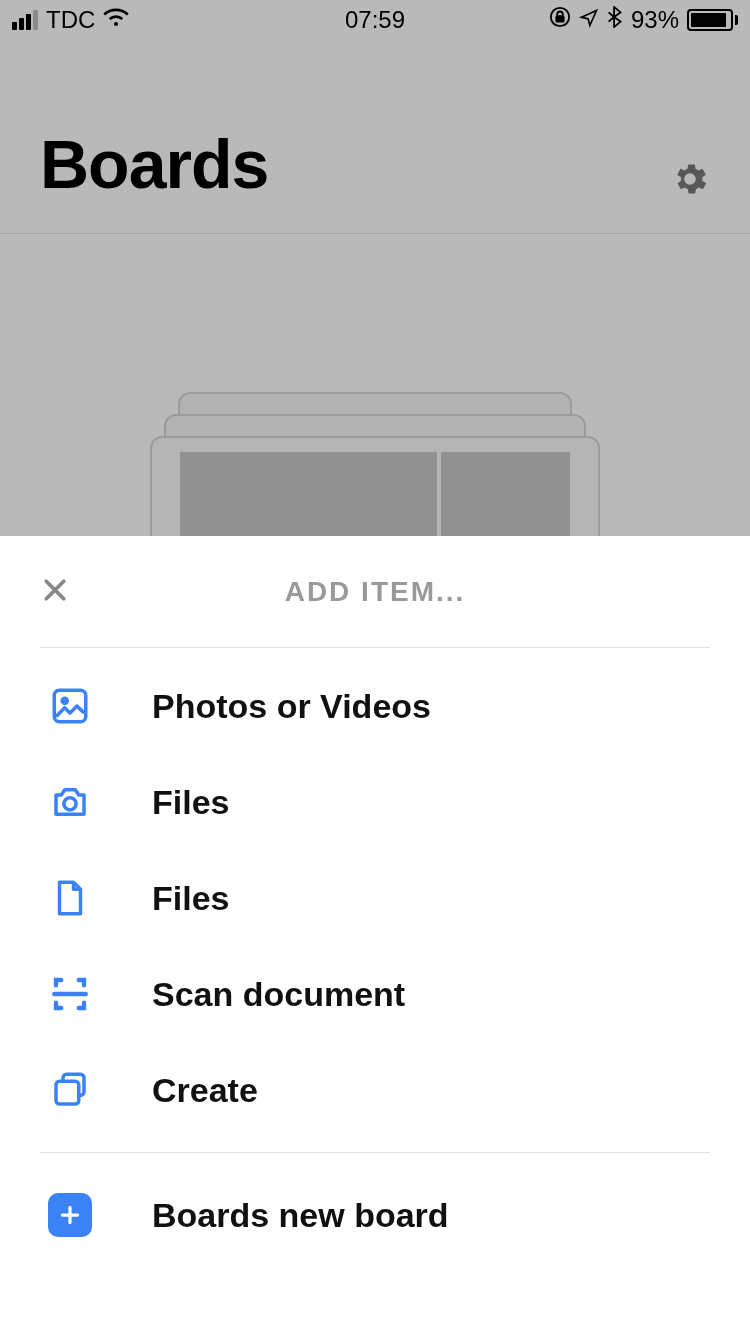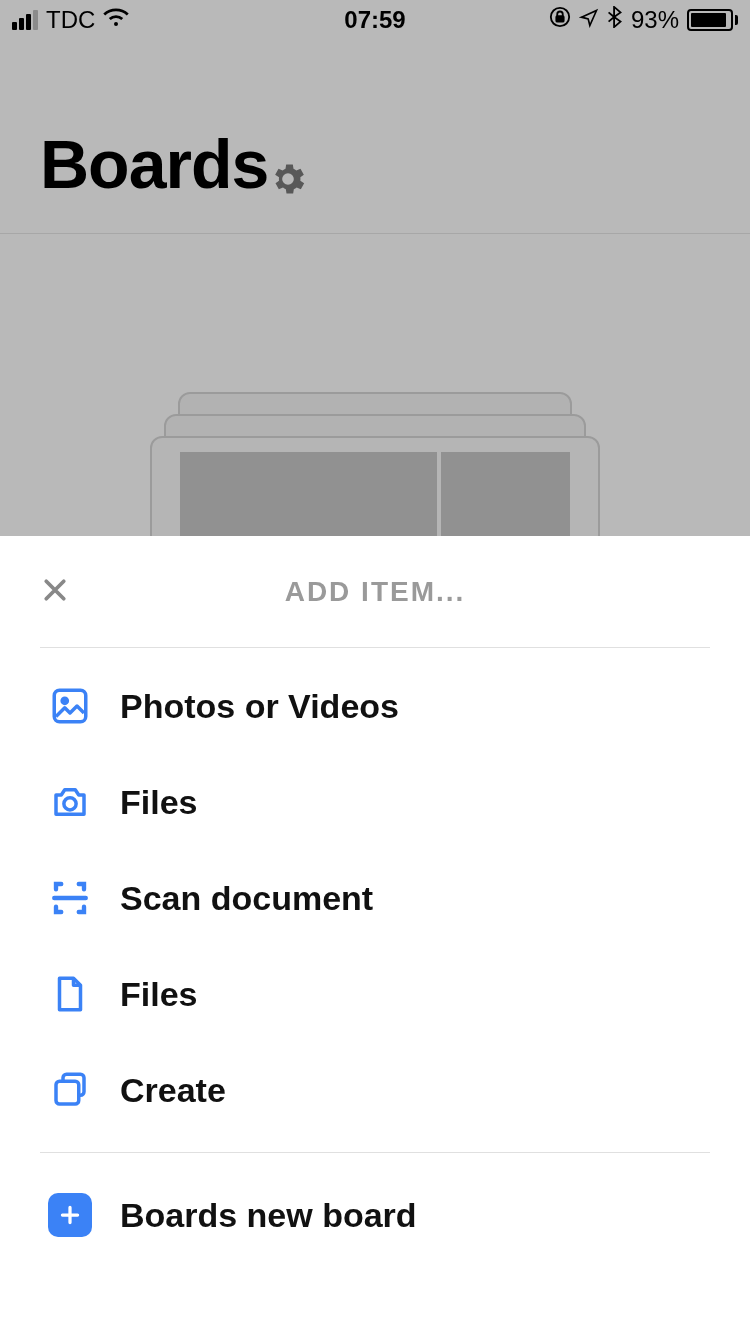--- a/index.html
+++ b/index.html
@@ -15,34 +15,34 @@
       position: absolute; inset: 0; background: rgba(0,0,0,0.15);
     }
 
     
     .status-bar {
       position: absolute; top: 0; left: 0; right: 0; height: 40px;
       display: flex; align-items: center; justify-content: space-between;
       padding: 0 12px; font-size: 24px; font-weight: 500; color: #000;
     }
     .status-left, .status-right { display: flex; align-items: center; gap: 8px; }
-    .status-center { position: absolute; left: 50%; transform: translateX(-50%); font-weight: 700; }
+    .status-center { position: absolute; left: 50%; transform: translateX(-50%); font-weight: 400; }
 
     .signal { display: inline-flex; align-items: flex-end; gap: 2px; }
     .signal i { display: block; width: 5px; background: #000; border-radius: 1px; }
     .signal i.dim { background: rgba(0,0,0,0.25); }
     .battery { display: inline-flex; align-items: center; }
     .battery .shell { width: 46px; height: 22px; border: 2px solid #000; border-radius: 4px; padding: 2px; display: flex; }
     .battery .fill { background: #000; border-radius: 1px; }
     .battery .cap { width: 3px; height: 10px; background: #000; border-radius: 0 2px 2px 0; margin-left: 2px; }
 
     
     .header {
       position: absolute; top: 40px; left: 0; right: 0; height: 194px;
-      display: flex; align-items: flex-end; 
+      display: flex; align-items: flex-end; justify-content: space-between;
       padding: 0 40px 30px 40px;
       border-bottom: 1px solid rgba(0,0,0,0.1);
     }
     .header h1 { font-size: 68px; font-weight: 800; letter-spacing: -1px; }
     .gear { color: #555; }
 
     
     .cardstack { position: absolute; top: 392px; left: 150px; right: 150px; height: 260px; }
     .cardstack .c { position: absolute; left: 0; right: 0; border: 2px solid #bdbdbd; border-radius: 12px 12px 0 0; background: #d9d9d9; }
     .cardstack .c1 { top: 0; height: 40px; margin: 0 28px; }
@@ -63,21 +63,21 @@
       border-bottom: 1px solid #e0e0e0; margin: 0 40px;
     }
     .sheet-header .close { position: absolute; left: 0; color: #888; }
     .sheet-header .title {
       width: 100%; text-align: center; color: #9a9a9a; font-size: 28px;
       font-weight: 600; letter-spacing: 2px;
     }
 
     .sheet-list { padding: 10px 0; }
     .row {
-      display: flex; align-items: center; gap: 28px;
+      display: flex; align-items: center; gap: 60px;
       padding: 26px 48px; cursor: pointer;
     }
     .row .ico { width: 44px; height: 44px; color: #3b82f6; display: flex; align-items: center; justify-content: center; flex: 0 0 44px; }
     .row .lbl { font-size: 34px; font-weight: 700; color: #111; }
 
     .divider { height: 1px; background: #e0e0e0; margin: 14px 40px; }
 
     .plus-badge {
       width: 44px; height: 44px; background: #3b82f6; border-radius: 10px;
       display: flex; align-items: center; justify-content: center; color: #fff;
@@ -182,35 +182,35 @@
         <svg width="42" height="42" viewBox="0 0 24 24" fill="none" stroke="#3b82f6" stroke-width="2" stroke-linejoin="round">
             <path d="M4 8h3l2-3h6l2 3h3v11H4z"></path>
             <circle cx="12" cy="13" r="3.5"></circle>
           </svg>
       </span>
       <span class="lbl">Files</span>
     </div>
 
     <div class="row">
       <span class="ico">
+        <svg width="42" height="42" viewBox="0 0 24 24" fill="none" stroke="#3b82f6" stroke-width="2" stroke-linejoin="round">
+            <path d="M6 3h8l4 4v14H6z"></path>
+            <path d="M14 3v4h4"></path>
+          </svg>
+      </span>
+      <span class="lbl">Files</span>
+    </div>
+
+    <div class="row">
+      <span class="ico">
         <svg width="42" height="42" viewBox="0 0 24 24" fill="none" stroke="#3b82f6" stroke-width="2.5" stroke-linecap="round">
             <path d="M4 7V4h3M20 7V4h-3M4 17v3h3M20 17v3h-3M3 12h18"></path>
           </svg>
       </span>
       <span class="lbl">Scan document</span>
-    </div>
-
-    <div class="row">
-      <span class="ico">
-        <svg width="42" height="42" viewBox="0 0 24 24" fill="none" stroke="#3b82f6" stroke-width="2" stroke-linejoin="round">
-            <path d="M6 3h8l4 4v14H6z"></path>
-            <path d="M14 3v4h4"></path>
-          </svg>
-      </span>
-      <span class="lbl">Files</span>
     </div>
 
     <div class="row">
       <span class="ico">
         <svg width="42" height="42" viewBox="0 0 24 24" fill="none" stroke="#3b82f6" stroke-width="2" stroke-linejoin="round">
             <rect x="4" y="7" width="13" height="13" rx="2"></rect>
             <path d="M8 7V5a2 2 0 012-2h8a2 2 0 012 2v8a2 2 0 01-2 2h-2"></path>
           </svg>
       </span>
       <span class="lbl">Create</span>

